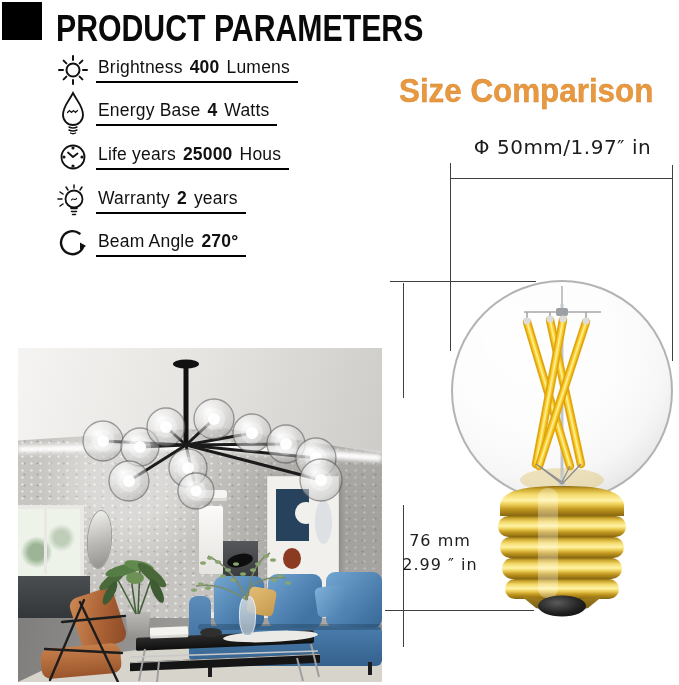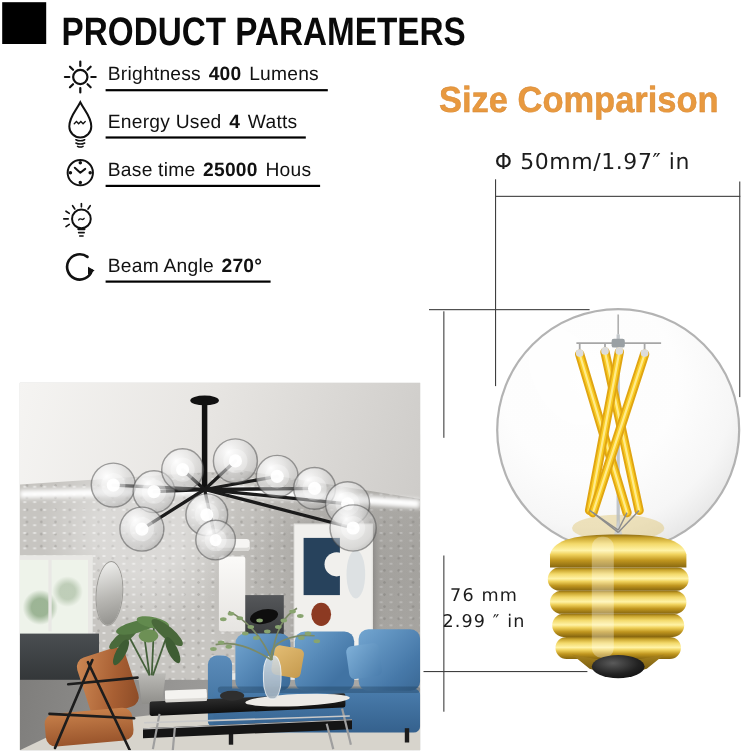--- a/index.html
+++ b/index.html
@@ -24,21 +24,21 @@
               color:#E8993F;transform:scaleX(.95);transform-origin:left top;white-space:nowrap;
               -webkit-text-stroke:.4px #d3832f;}
   .dim{position:absolute;background:#3f3f3f;}
   .dia-line{left:450px;top:178px;width:223px;height:1px;}
   .dia-tick-l{left:450px;top:163px;width:1px;height:188px;}
   .dia-tick-r{left:672px;top:165px;width:1px;height:196px;}
   .h-top{left:390px;top:281px;width:146px;height:1px;}
   .h-line1{left:403px;top:283px;width:1px;height:115px;}
   .h-line2{left:403px;top:505px;width:1px;height:142px;}
   .h-bottom{left:385px;top:610px;width:149px;height:1px;}
-  .dia-label{position:absolute;left:426px;top:135px;width:225px;text-align:center;
+  .dia-label{position:absolute;left:450px;top:135px;width:225px;text-align:center;
              font-family:"DejaVu Sans",sans-serif;font-size:20px;letter-spacing:.5px;color:#1c1c1c;}
   .h-label{position:absolute;left:392px;top:529px;width:96px;text-align:center;
            font-family:"DejaVu Sans",sans-serif;font-size:16px;letter-spacing:1px;color:#1c1c1c;line-height:24px;}
   .bulb{position:absolute;left:440px;top:270px;}
   
   .scene{position:absolute;left:18px;top:348px;width:364px;height:334px;overflow:hidden;background:#c7c5c1;}
   .scene>div{position:absolute;}
   .sc-wall{inset:0;background-color:#c7c5c1;
     background-image:radial-gradient(circle at 30% 40%,rgba(255,255,255,.35) 0 40px,transparent 90px),
       radial-gradient(circle at 75% 55%,rgba(110,108,104,.18) 0 50px,transparent 110px),
@@ -132,46 +132,49 @@
     </div>
     <div class="prow">
       <span class="picon">
         <svg width="30" height="44" viewBox="0 0 30 44" fill="none" stroke="#111" stroke-width="1.8" stroke-linecap="round">
           <path d="M15 2C11 10 5 15 5 24a10 10 0 0 0 20 0C25 15 19 10 15 2Z"></path>
           <path d="M9.5 21.5l2-2 2 2 2-2 2 2 2-2" stroke-width="1.2"></path>
           <path d="M11 36q4 2 8 0M11 39q4 2 8 0M12.5 42q2.5 1.4 5 0" stroke-width="1.4"></path>
         </svg>
       </span>
       <span class="ptext">
-        <span class="plabel">Energy Used</span><span class="pval">4</span><span class="psuf">Watts</span>
+        <span class="plabel">Energy Base</span><span class="pval">4</span><span class="psuf">Watts</span>
       </span>
     </div>
     <div class="prow">
       <span class="picon">
         <svg width="28" height="28" viewBox="0 0 28 28" fill="none" stroke="#111" stroke-width="1.8" stroke-linecap="round">
           <circle cx="14" cy="14" r="11.5"></circle>
           <path d="M14 14L9 9.5M14 14l4.5-3.5"></path>
           <circle cx="14" cy="5" r="0.7" fill="#111"></circle>
             <circle cx="14" cy="23" r="0.7" fill="#111"></circle>
           <circle cx="5" cy="14" r="0.7" fill="#111"></circle>
             <circle cx="23" cy="14" r="0.7" fill="#111"></circle>
         </svg>
       </span>
       <span class="ptext">
-        <span class="plabel">Base time</span><span class="pval">25000</span><span class="psuf">Hous</span>
+        <span class="plabel">Life years</span><span class="pval">25000</span><span class="psuf">Hous</span>
       </span>
     </div>
     <div class="prow">
       <span class="picon">
         <svg width="34" height="34" viewBox="0 0 34 34" fill="none" stroke="#111" stroke-width="1.8" stroke-linecap="round">
           <circle cx="18" cy="15" r="8.5"></circle>
           <path d="M15 24.5h6M15.5 27.5h5M16.5 30.5h3" stroke-width="1.5"></path>
           <path d="M4 8l3 2M2 15h4M4 22l3-2M10 3l2 3M18 1v3M26 3l-2 3" stroke-width="1.5"></path>
           <path d="M15.5 16c1.5-3 3.5 1.5 5-1.5" stroke-width="1.2"></path>
         </svg>
+      </span>
+      <span class="ptext">
+        <span class="plabel">Warranty</span><span class="pval">2</span><span class="psuf">years</span>
       </span>
     </div>
     <div class="prow">
       <span class="picon">
         <svg width="30" height="30" viewBox="0 0 30 30" fill="none" stroke="#111" stroke-width="2.4" stroke-linecap="round">
           <path d="M21.5 4.5A11.5 11.5 0 1 0 25.5 17"></path>
           <path d="M22 13.5l6 3.5-6 4" fill="#111" stroke="none"></path>
         </svg>
       </span>
       <span class="ptext">

